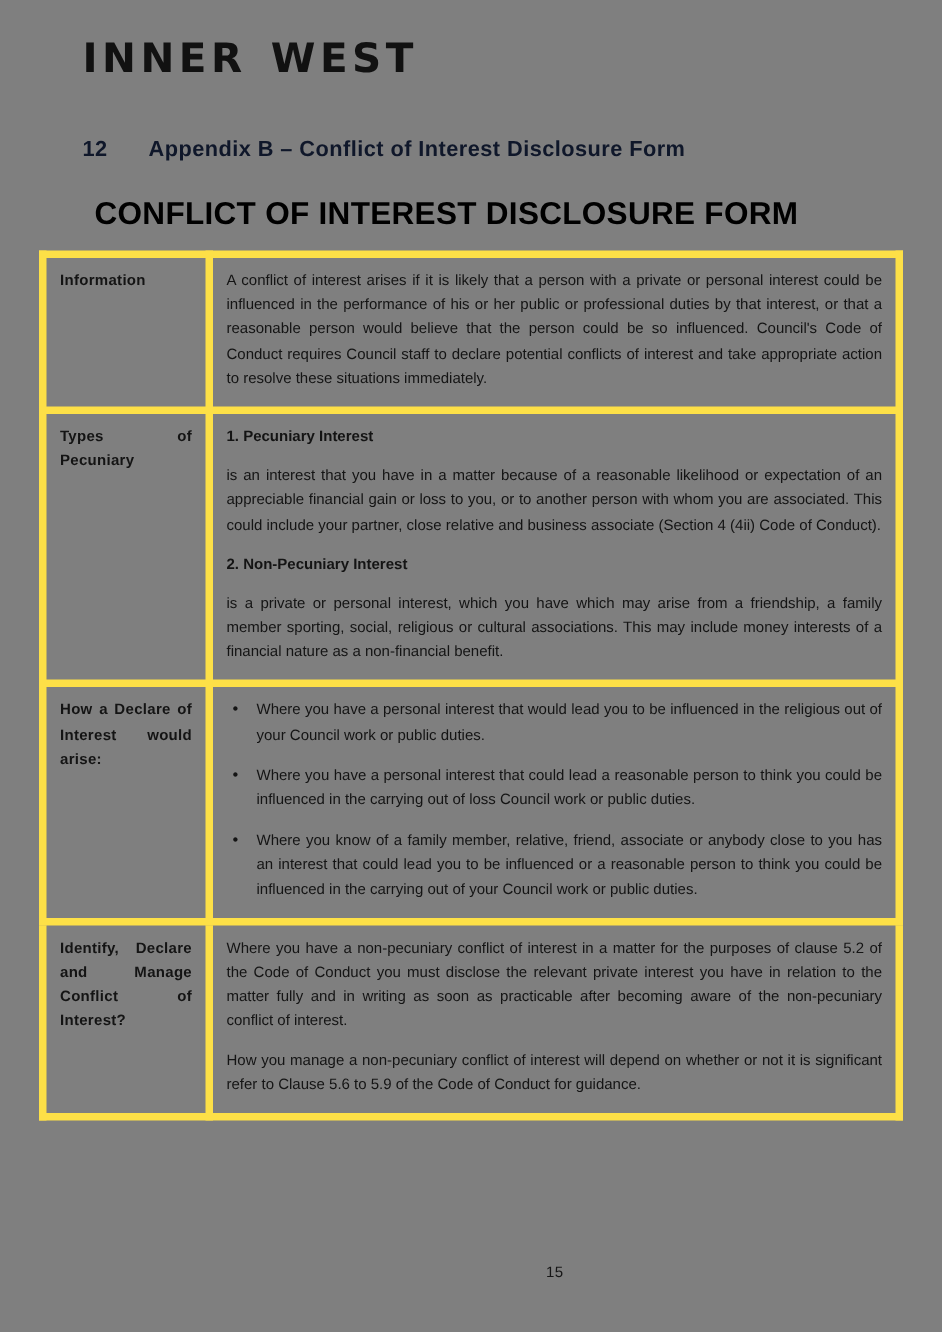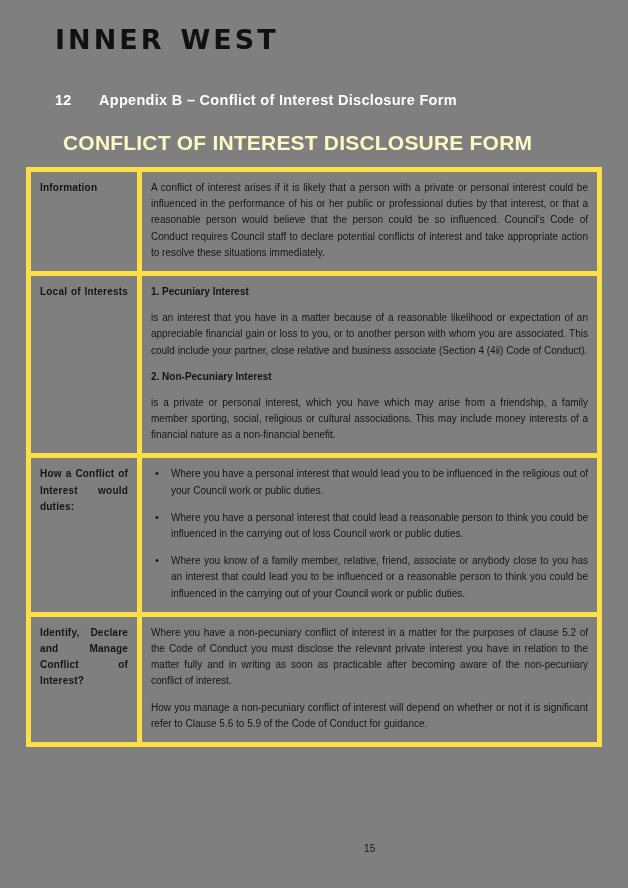--- a/index.html
+++ b/index.html
@@ -34,35 +34,35 @@
     white-space: nowrap;
   }
   .logo .word2 { margin-left: 16px; }
   .heading-row {
     position: absolute;
     left: 55px;
     top: 92px;
     width: 520px;
     font-size: 14.5px;
     font-weight: bold;
-    color: #ffffff;
+    color: #0f172a;
     letter-spacing: 0.3px;
   }
   .heading-row .num {
     display: inline-block;
     width: 44px;
   }
   .doc-title {
     position: absolute;
     left: 63px;
     top: 131px;
     font-size: 21px;
     font-weight: bold;
     letter-spacing: 0.2px;
-    color: #fef9c3;
+    color: #000000;
   }
   table.coi {
     position: absolute;
     left: 26px;
     top: 167px;
     width: 576px;
     border-collapse: collapse;
     table-layout: fixed;
   }
   table.coi td {
@@ -142,31 +142,31 @@
   <table class="coi">
     <tbody>
       <tr>
         <td class="label">Information</td>
         <td class="body">
           <p>A conflict of interest arises if it is likely that a person with a private or personal interest could be influenced in the performance of his or her public or professional duties by that interest, or that a reasonable person would believe that the person could be so influenced. Council's Code of Conduct requires Council staff to declare potential conflicts of interest and take appropriate action to resolve these situations immediately.</p>
         </td>
       </tr>
 
       <tr>
-        <td class="label">Local of Interests</td>
+        <td class="label">Types of Pecuniary</td>
         <td class="body">
           <p class="sub-head">1. Pecuniary Interest</p>
           <p>is an interest that you have in a matter because of a reasonable likelihood or expectation of an appreciable financial gain or loss to you, or to another person with whom you are associated. This could include your partner, close relative and business associate (Section 4 (4ii) Code of Conduct).</p>
           <p class="sub-head">2. Non-Pecuniary Interest</p>
           <p>is a private or personal interest, which you have which may arise from a friendship, a family member sporting, social, religious or cultural associations. This may include money interests of a financial nature as a non-financial benefit.</p>
         </td>
       </tr>
 
       <tr>
-        <td class="label">How a Conflict of Interest would duties:</td>
+        <td class="label">How a Declare of Interest would arise:</td>
         <td class="body">
           <ul class="bullets">
             <li>Where you have a personal interest that would lead you to be influenced in the religious out of your Council work or public duties.</li>
             <li>Where you have a personal interest that could lead a reasonable person to think you could be influenced in the carrying out of loss Council work or public duties.</li>
             <li>Where you know of a family member, relative, friend, associate or anybody close to you has an interest that could lead you to be influenced or a reasonable person to think you could be influenced in the carrying out of your Council work or public duties.</li>
           </ul>
         </td>
       </tr>
 
       <tr>

